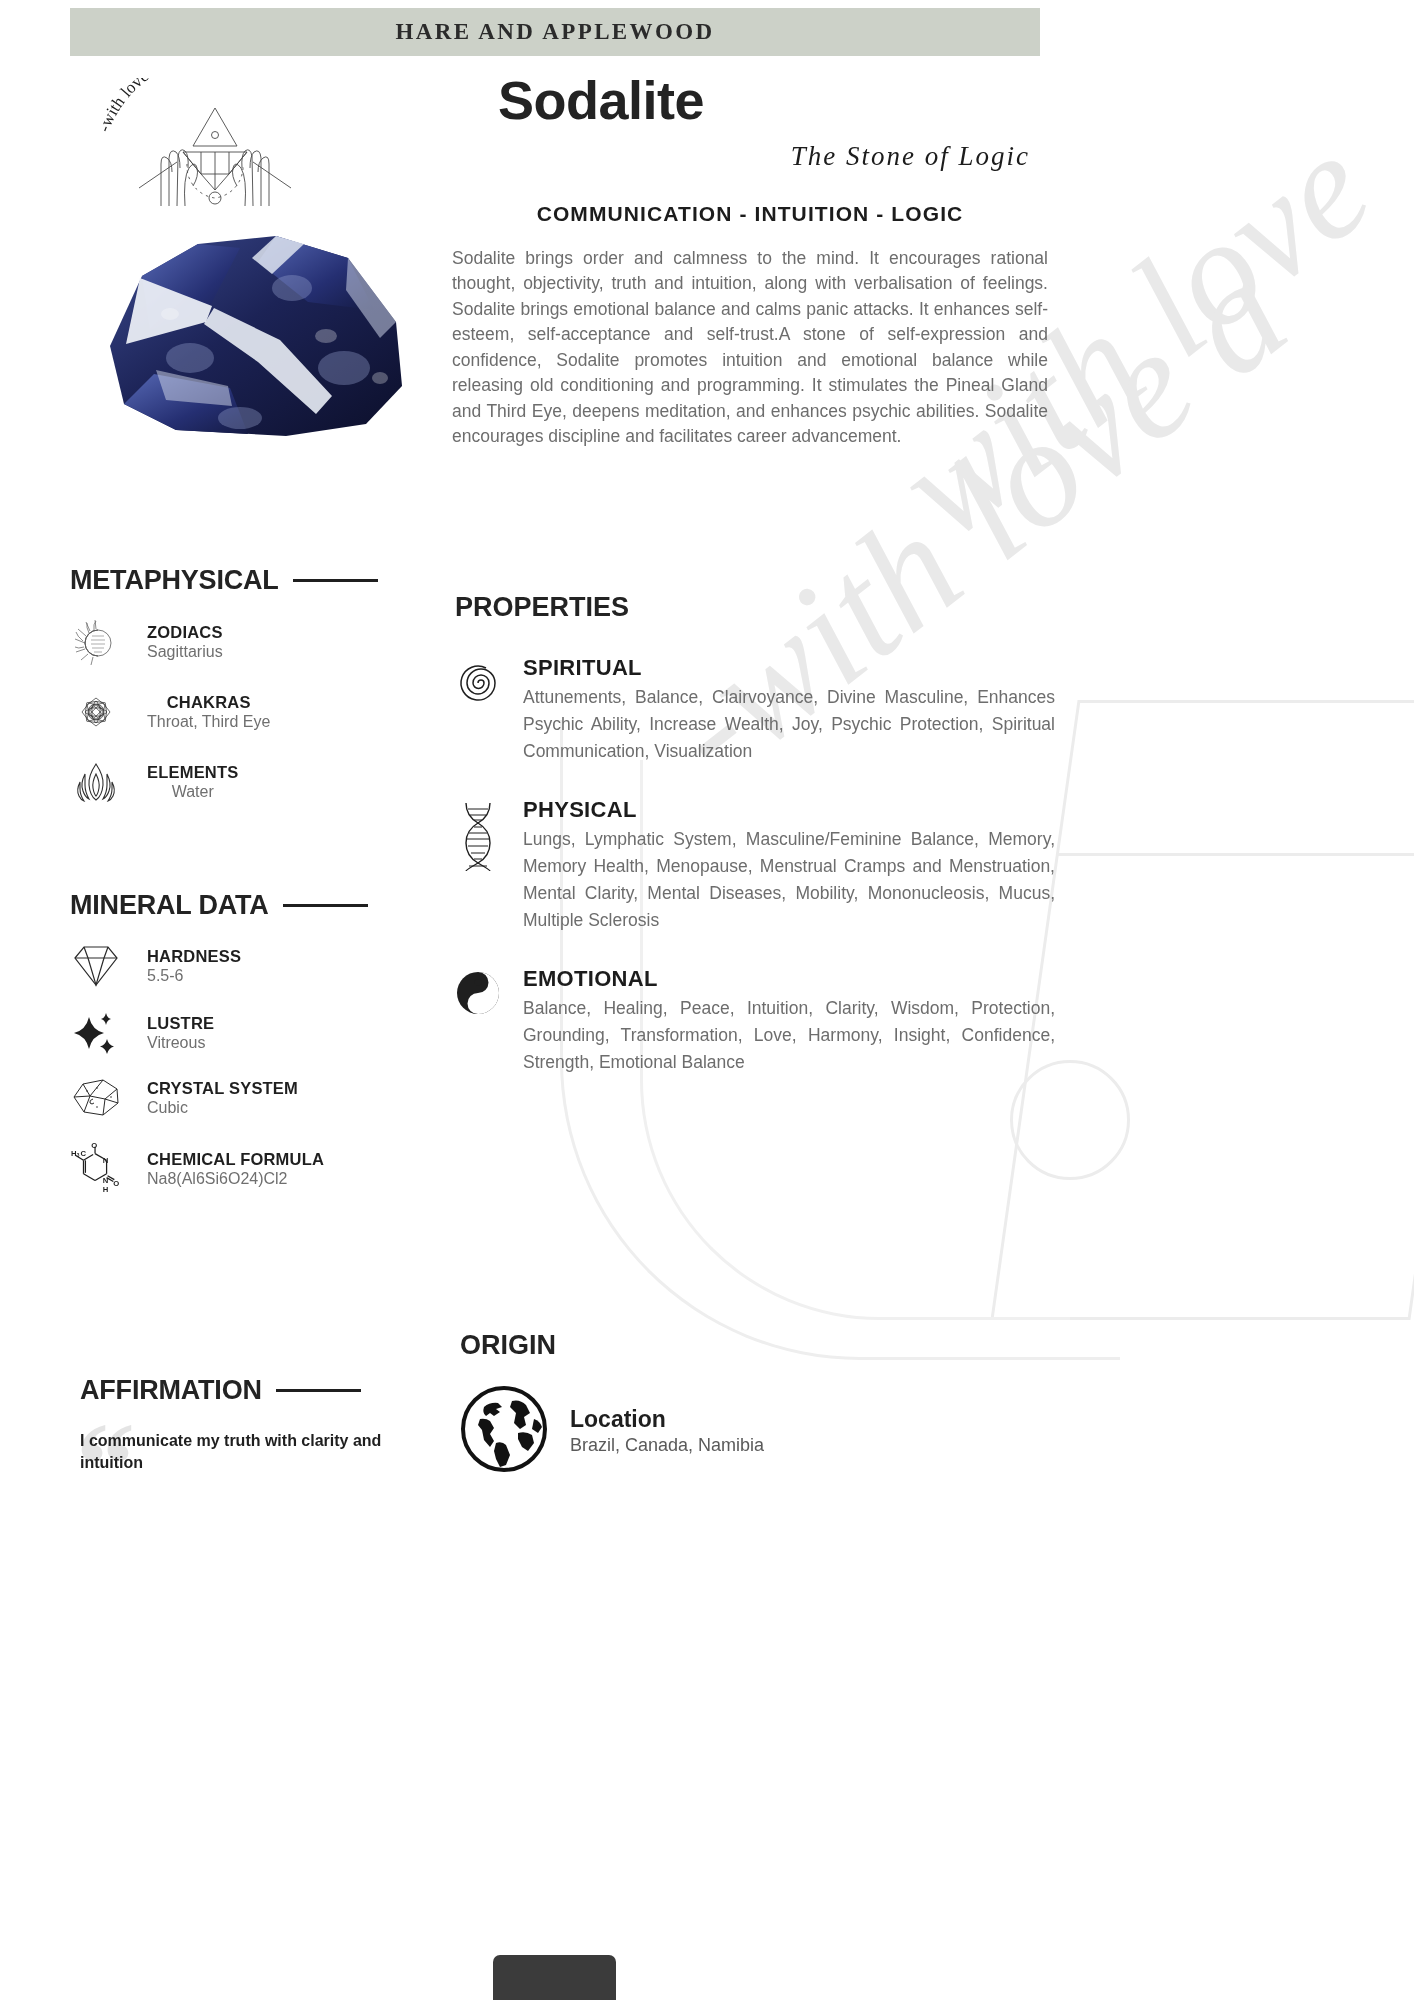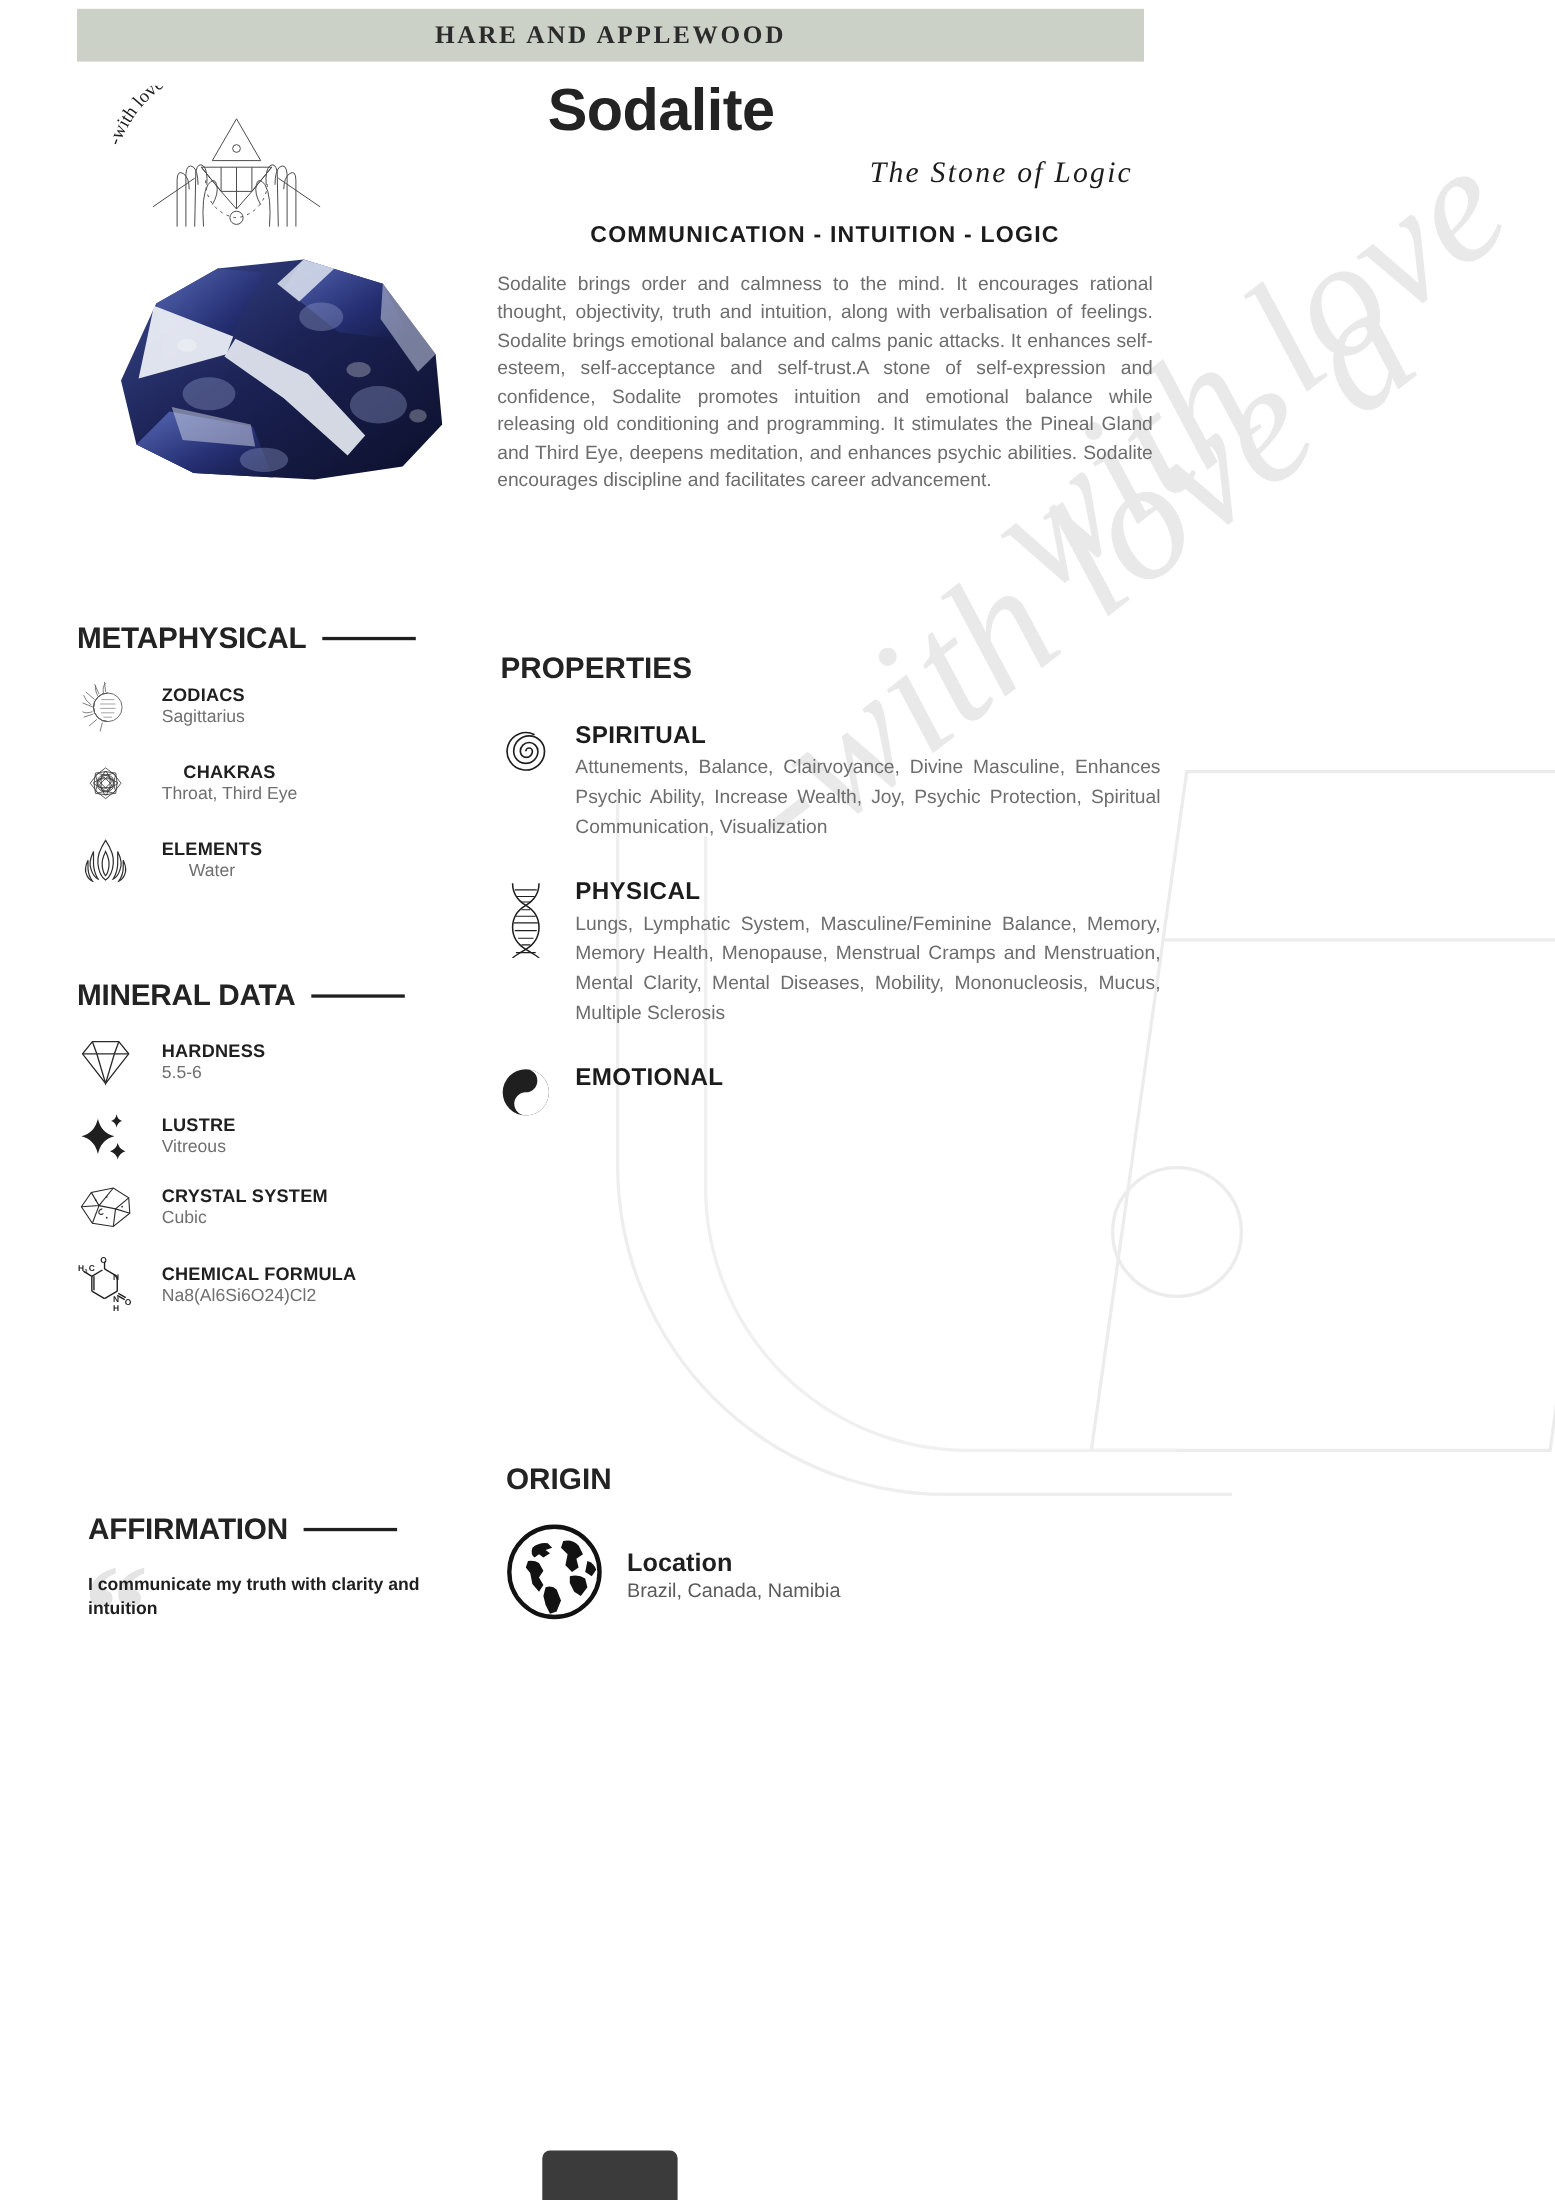--- a/index.html
+++ b/index.html
@@ -476,20 +476,21 @@
     <div class="prop-icon">
       <svg width="46" height="46" viewBox="0 0 46 46">
         <circle cx="23" cy="23" r="21" fill="#1f1f1f"></circle>
         <path d="M23 2 A21 21 0 0 1 23 44 A10.5 10.5 0 0 1 23 23 A10.5 10.5 0 0 0 23 2 Z" fill="#ffffff"></path>
         <circle cx="23" cy="12.5" r="3.6" fill="#1f1f1f"></circle>
         <circle cx="23" cy="33.5" r="3.6" fill="#ffffff"></circle>
       </svg>
     </div>
     <div class="prop-body">
       <div class="prop-name">EMOTIONAL</div>
+      <div class="prop-list">Balance, Healing, Peace, Intuition, Clarity, Wisdom, Protection, Grounding, Transformation, Love, Harmony, Insight, Confidence, Strength, Emotional Balance</div>
     </div>
   </div>
 </div>
 
 <div class="origin-sec">
   <div class="origin-title">ORIGIN</div>
   <div class="origin-row">
     <div>
       <svg width="88" height="88" viewBox="0 0 88 88">
         <circle cx="44" cy="44" r="41" fill="none" stroke="#121212" stroke-width="4"></circle>

